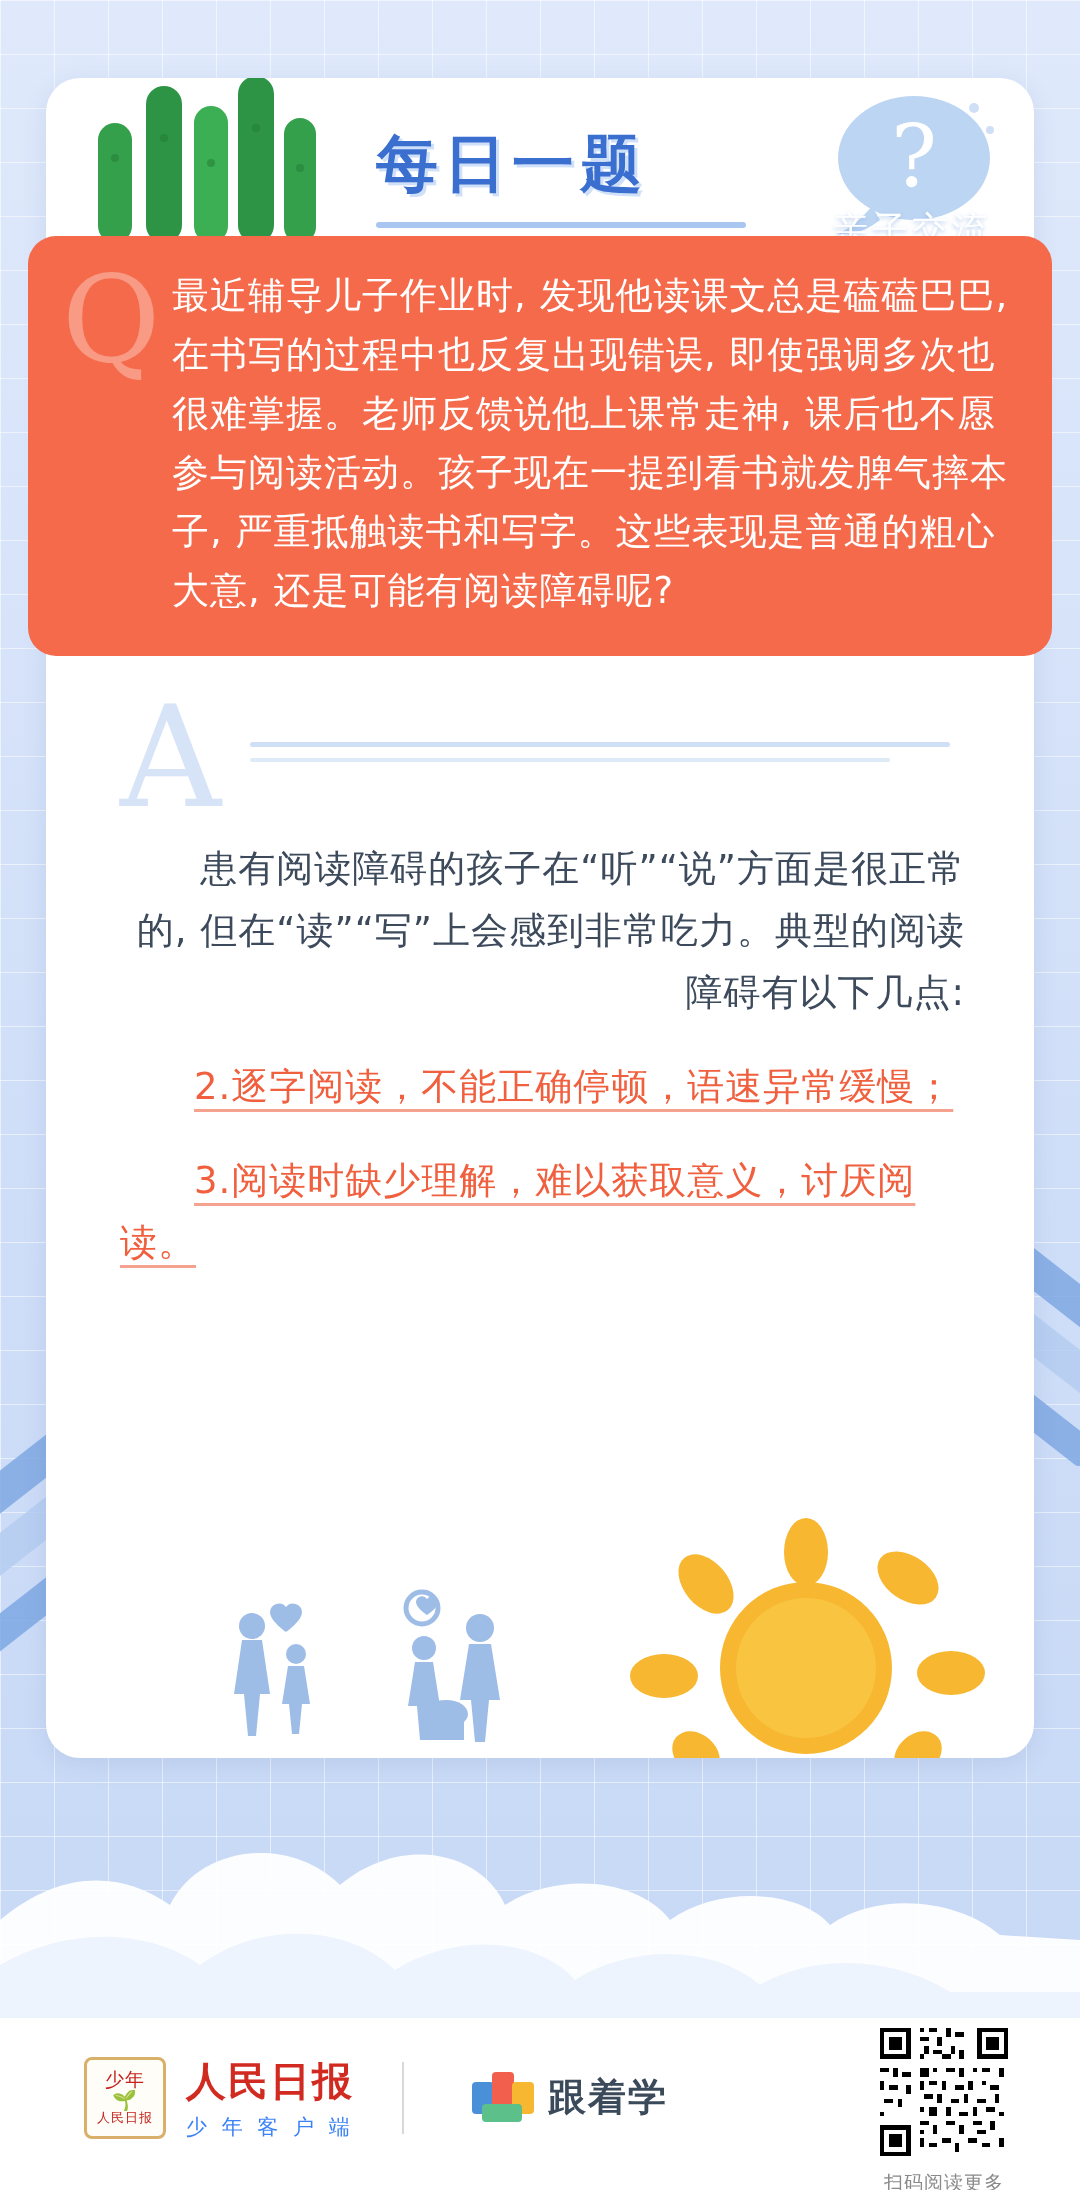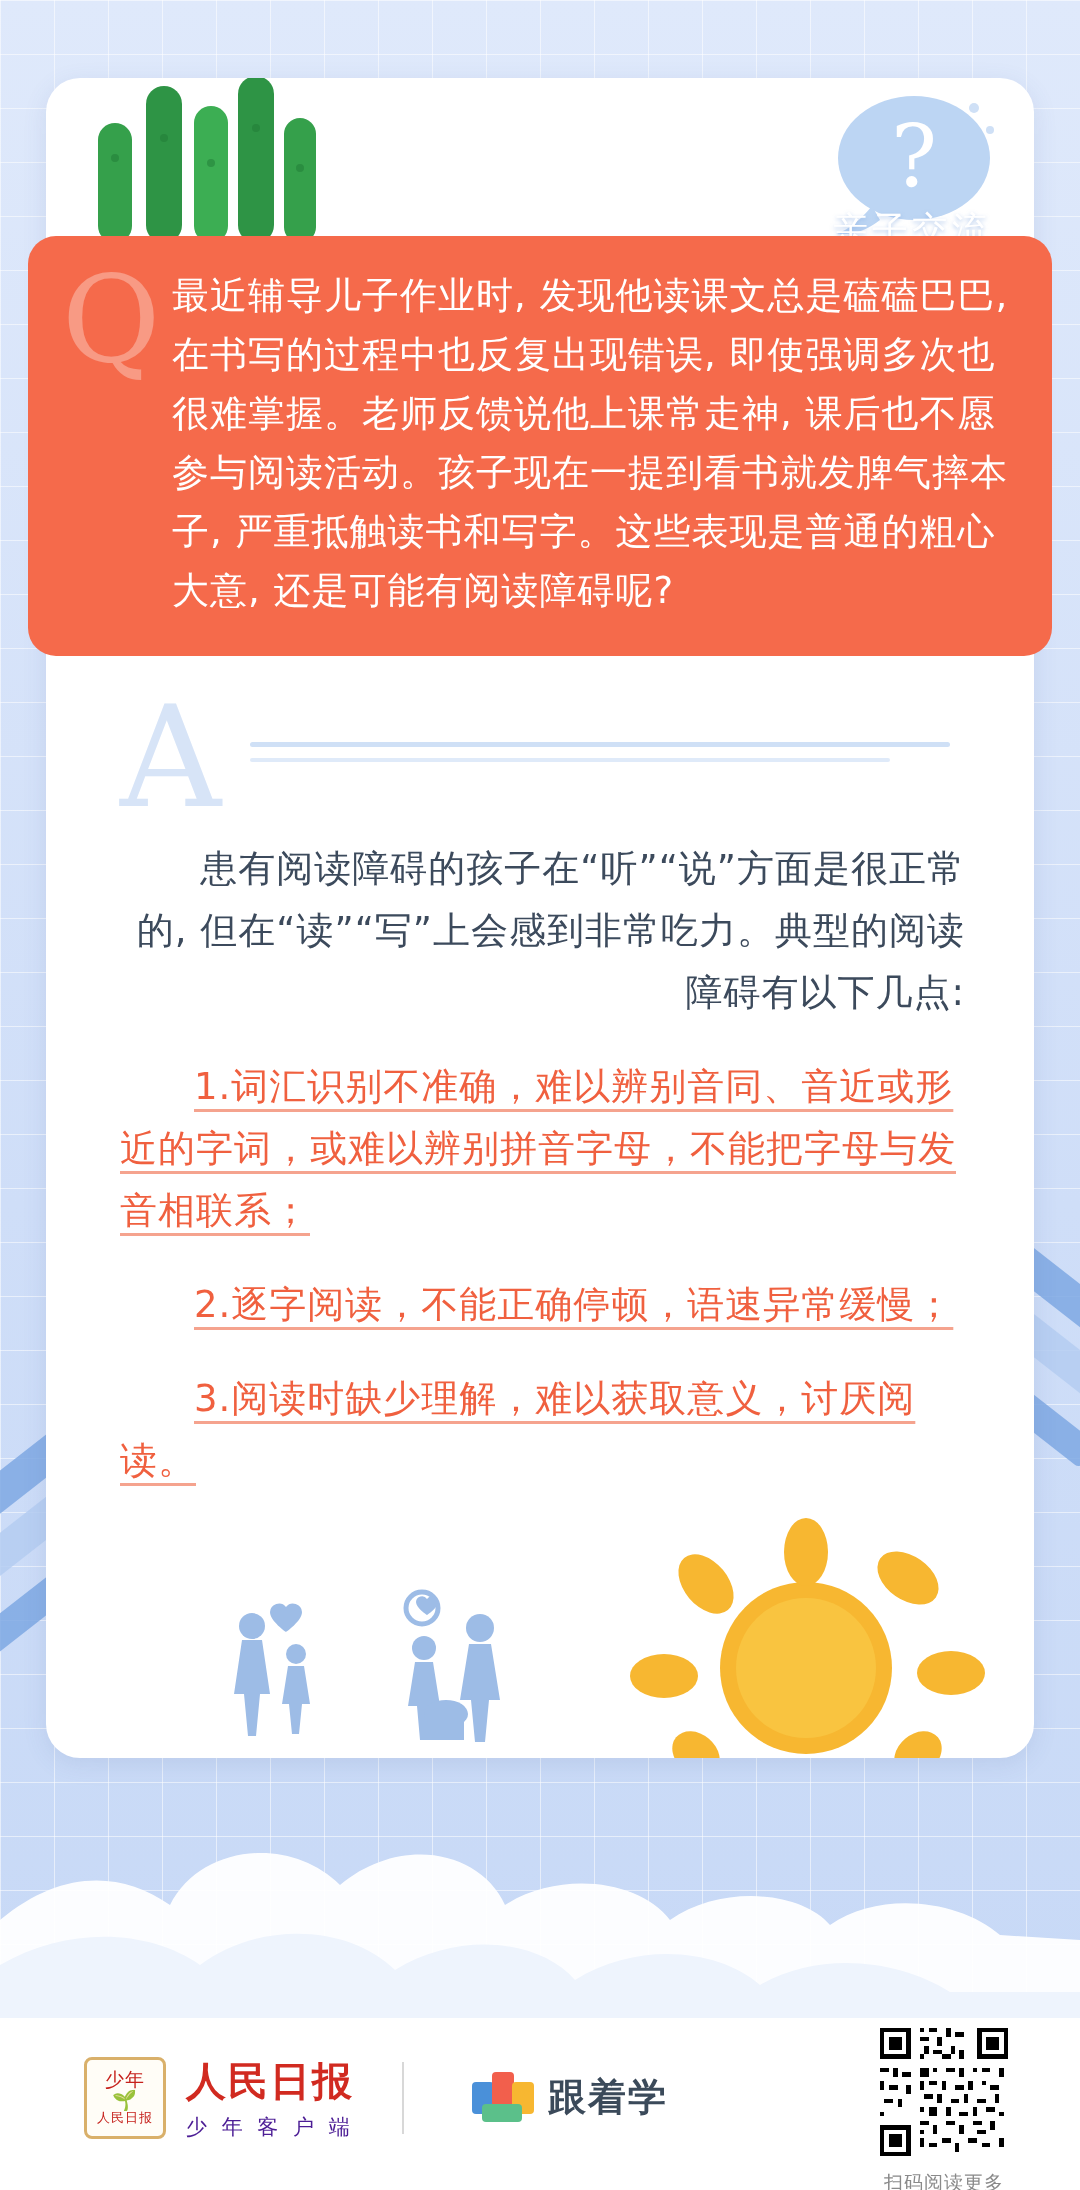--- a/index.html
+++ b/index.html
@@ -201,21 +201,21 @@
     display: flex; flex-direction: column;
     align-items: center; justify-content: center;
     background: #fffdf7;
     line-height: 1.05;
     font-family: Liberation Serif, serif;
   }
   .sn-badge .t { font-size: 19px; color: #c6211c; letter-spacing: 1px;}
   .sn-badge .m { font-size: 20px; color: #2e8b45; }
   .sn-badge .b { font-size: 13px; color: #c6211c; letter-spacing: 1px;}
   .brand-text .l1 { font-size: 40px; color: #d12a20; font-weight: bold; letter-spacing: 2px; font-family:"DejaVu Sans", sans-serif;}
-  .brand-text .l2 { font-size: 21px; color: #4c1d95; letter-spacing: 4px; margin-top: 4px; font-family:"DejaVu Sans", sans-serif;}
+  .brand-text .l2 { font-size: 21px; color: #3b82f6; letter-spacing: 4px; margin-top: 4px; font-family:"DejaVu Sans", sans-serif;}
   .divider { width: 2px; height: 72px; background: #d8d8d8; margin: 0 28px; }
   .gz-logo { display:flex; align-items:center; gap:16px;padding-left:20px; }
   .gz-squares { position: relative; width: 60px; height: 60px; }
   .gz-squares i { position: absolute; width: 22px; height: 32px; border-radius: 4px; display:block;}
   .gz-text { font-size: 38px; color: #3b4a5a; font-weight: bold; letter-spacing: 2px; font-family:"DejaVu Sans", sans-serif;}
 
   .qr-wrap { position: absolute; right: 72px; top: 10px; text-align: center; }
   .qr { width: 128px; height: 128px; }
   .qr-cap { font-size: 19px; color: #8a8a8a; margin-top: 10px; letter-spacing: 1px; font-family:"DejaVu Sans", sans-serif;}
 </style>
@@ -260,30 +260,34 @@
     <div class="qmark-bubble">
       <svg width="180" height="160" viewBox="0 0 180 160">
         <ellipse cx="100" cy="72" rx="76" ry="62" fill="#bcd5f3"></ellipse>
         <path d="M58,120 q-18,22 -36,28 q24,2 44,-14 Z" fill="#bcd5f3"></path>
         <text x="100" y="100" font-size="86" font-family="DejaVu Serif, serif" fill="#ffffff" text-anchor="middle">?</text>
         <circle cx="160" cy="22" r="5" fill="#cfe0f6"></circle>
         <circle cx="176" cy="44" r="4" fill="#cfe0f6"></circle>
       </svg>
     </div>
 
+    <div class="title-wrap">
+      <div class="main-title">每日一题</div>
+      <div class="title-rule"></div>
+      <div class="title-rule thin"></div>
+    </div>
 
     <div class="sub-title">亲子交流</div>
   </div>
 
   <div class="answer-wrap">
     <div class="a-letter">A</div>
     <div class="a-rule"></div>
     <div class="a-rule two"></div>
     <div class="a-body">患有阅读障碍的孩子在“听”“说”方面是很正常的, 但在“读”“写”上会感到非常吃力。典型的阅读障碍有以下几点:</div>
-    <div class="a-point">1.词汇识别不准确，难以辨别音同、音近或形近的字词，或难以辨别拼音字母，不能把字母与发音相联系；</div>
     <div class="a-point">2.逐字阅读，不能正确停顿，语速异常缓慢；</div>
     <div class="a-point">3.阅读时缺少理解，难以获取意义，讨厌阅读。</div>
   </div>
 
   <div class="illus">
     <svg width="988" height="250" viewBox="0 0 988 250">
 
       <g>
         <circle cx="760" cy="160" r="86" fill="#f7b731"></circle>
         <circle cx="760" cy="160" r="70" fill="#f9c440"></circle>

